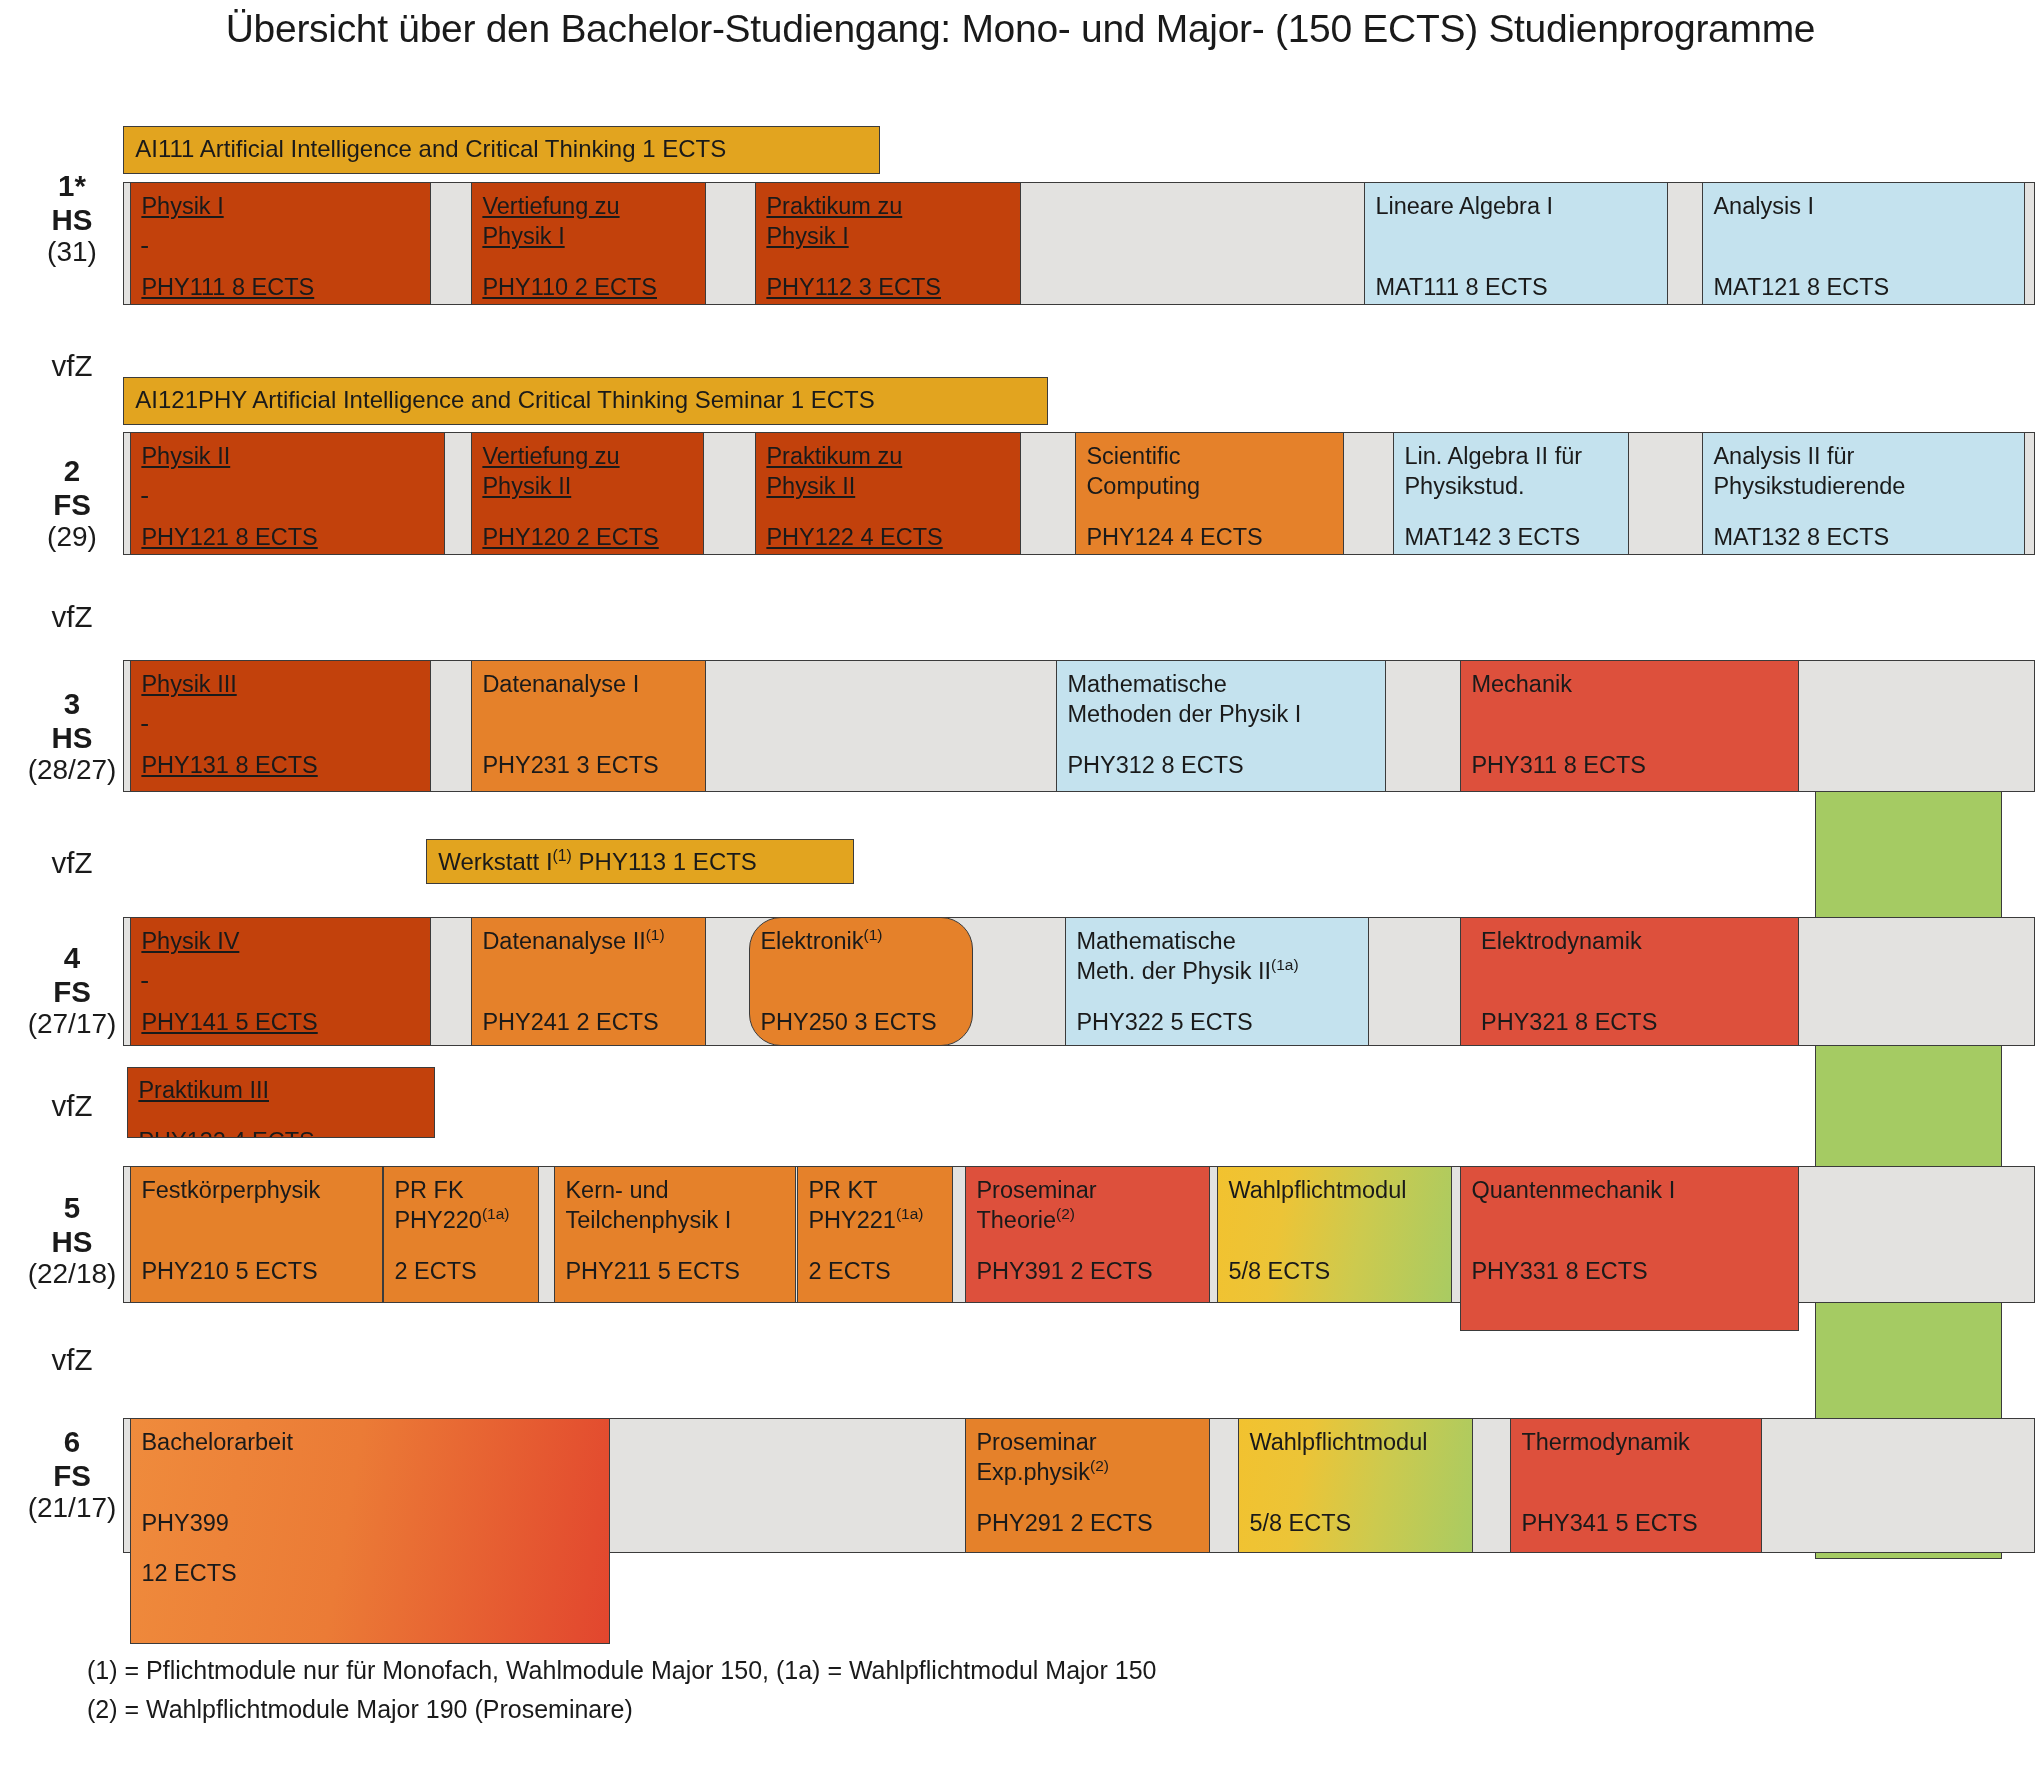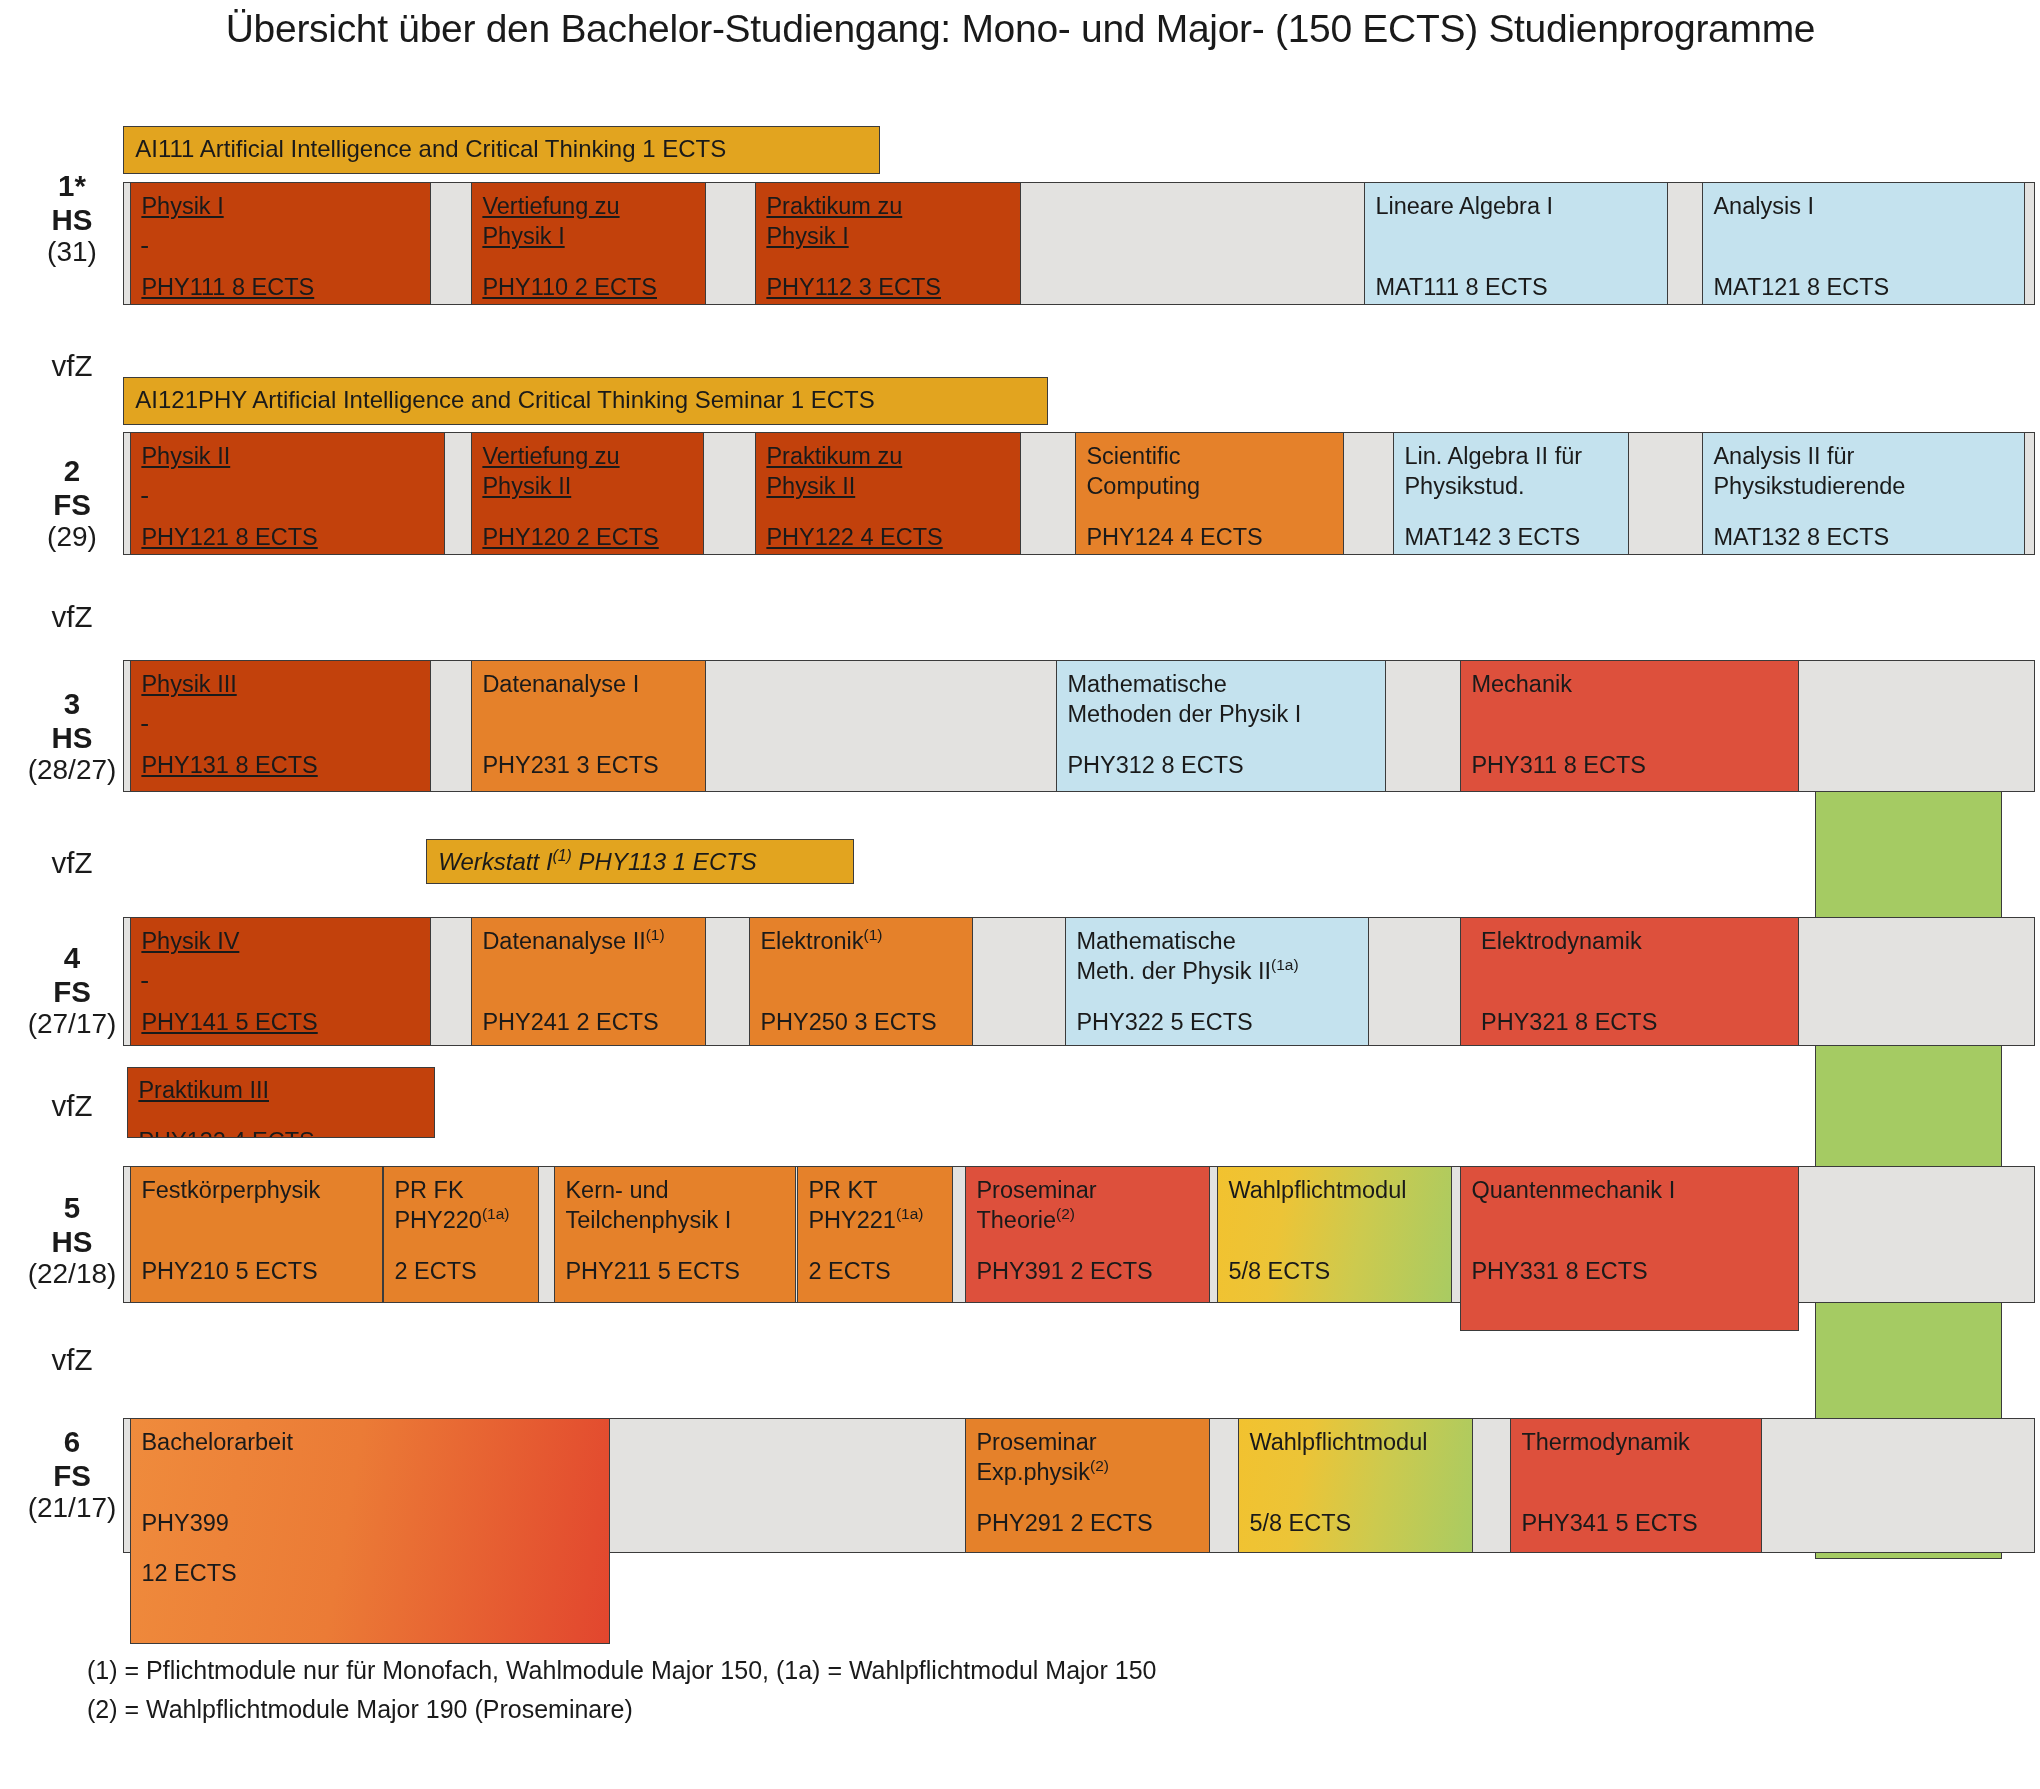--- a/index.html
+++ b/index.html
@@ -211,36 +211,36 @@
   <span class="l1">Mathematische</span>
   <span class="l2">Methoden der Physik I</span>
   <span class="code">PHY312  8 ECTS</span>
 </div>
 <div class="cell c-red" style="left:1460px;top:660px;width:339px;height:132px;">
   <span class="l1">Mechanik</span>
   <span class="l2">&nbsp;</span>
   <span class="code">PHY311  8 ECTS</span>
 </div>
 
-<div class="strip" style="left:426px;top:839px;width:428px;height:45px;font-style:italic;">
+<div class="strip" style="left:426px;top:839px;width:428px;height:45px;">
   <span>Werkstatt I</span><sup>(1)</sup><span>  PHY113 1 ECTS</span>
 </div>
 
 <div class="band" style="left:123px;top:917px;width:1912px;height:129px;"></div>
 <div class="cell c-yellow" style="left:130px;top:917px;width:301px;height:129px;">
   <span class="l1">Physik IV</span>
   <span class="l2">&nbsp;</span>
   <span class="code">PHY141  5 ECTS</span>
 </div>
 <div class="cell c-orange" style="left:471px;top:917px;width:235px;height:129px;">
   <span class="l1"><span>Datenanalyse II</span><sup>(1)</sup></span>
   <span class="l2">&nbsp;</span>
   <span class="code">PHY241 2 ECTS</span>
 </div>
-<div class="cell c-orange" style="left:749px;top:917px;width:224px;height:129px;">
+<div class="cell c-orange" style="left:749px;top:917px;width:224px;height:129px;border-radius:32px;">
   <span class="l1"><span>Elektronik</span><sup>(1)</sup></span>
   <span class="l2">&nbsp;</span>
   <span class="code">PHY250  3 ECTS</span>
 </div>
 <div class="cell c-blue" style="left:1065px;top:917px;width:304px;height:129px;">
   <span class="l1">Mathematische</span>
   <span class="l2"><span>Meth. der Physik II</span><sup>(1a)</sup></span>
   <span class="code">PHY322  5 ECTS</span>
 </div>
 <div class="cell c-red" style="left:1460px;top:917px;width:339px;height:129px;padding-left:20px;">

